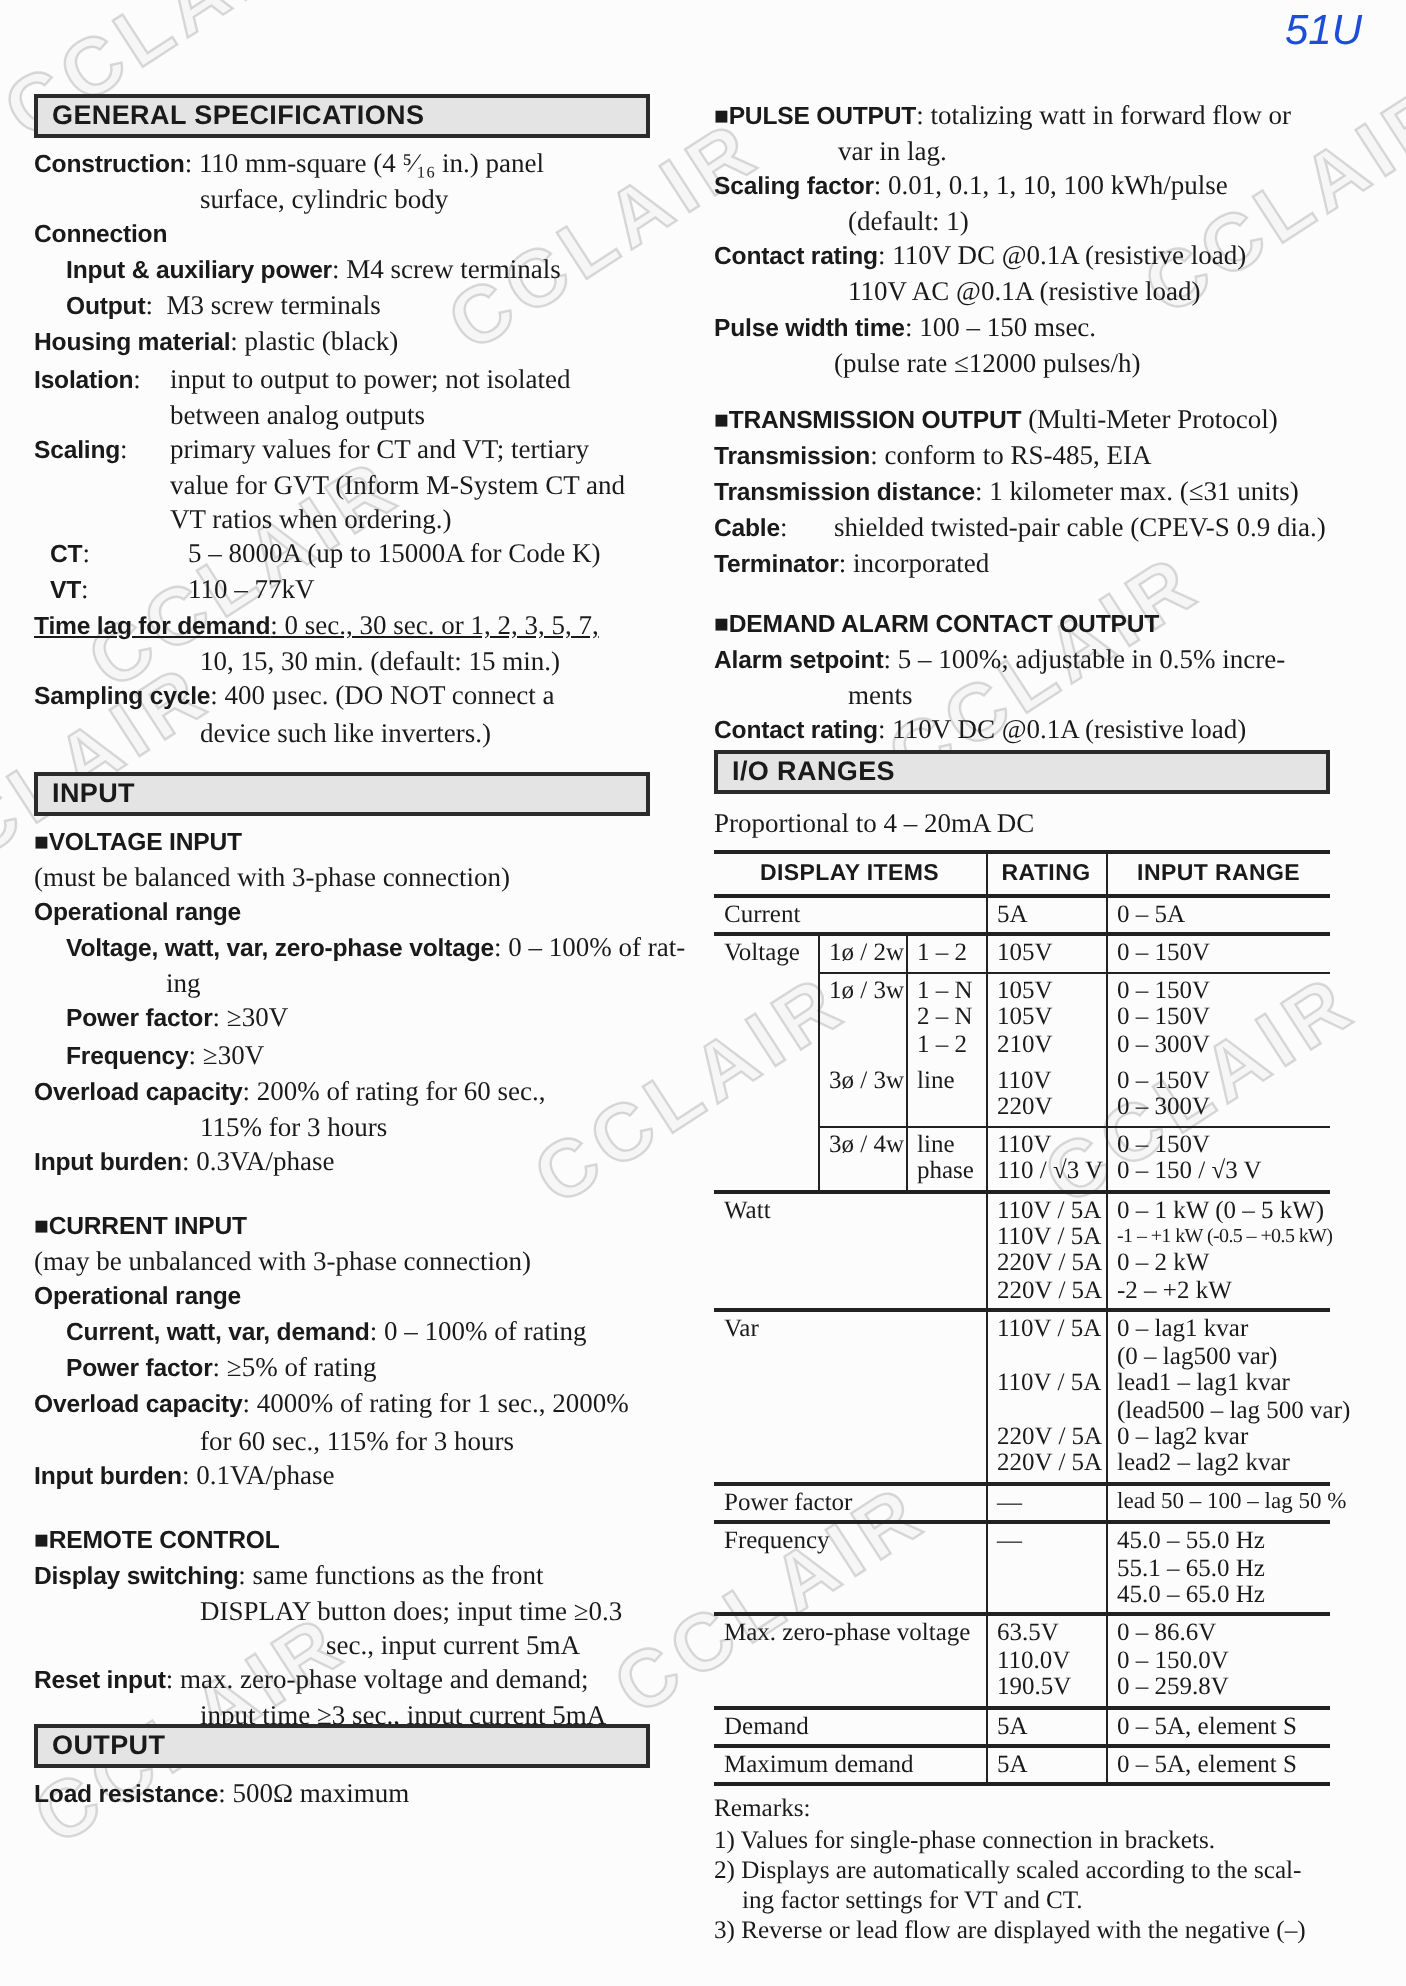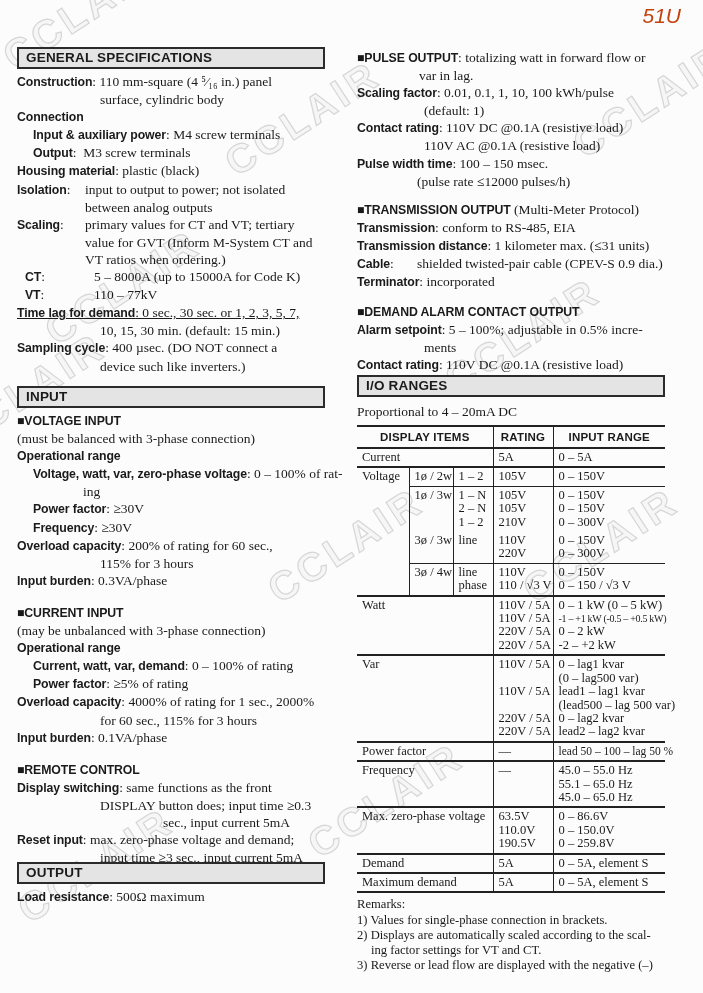--- a/index.html
+++ b/index.html
@@ -33,21 +33,21 @@
   .ln{position:relative;line-height:17.1px;font-size:13.5px;white-space:nowrap;}
   .ln .b{font-family:"Liberation Sans",sans-serif;font-weight:bold;font-size:12.3px;letter-spacing:-.1px;}
   .ln .n{font-family:"Liberation Serif",serif;}
   .ln .abs{position:absolute;top:0;}
   #sec-gs{top:47px;}
   #sec-input{top:386px;}
   #sec-output{top:862px;}
   #pagecode{
     position:absolute;top:4px;right:22px;
     font-family:"Liberation Sans",sans-serif;font-style:italic;
-    font-size:21px;color:#c2410c;
+    font-size:21px;color:#1d4ed8;
   }
   #block-pulse{top:45px;}
   #block-trans{top:197px;}
   #block-alarm{top:299px;}
   #io-section{position:absolute;left:0;top:375px;width:346px;}
   #io-sub{margin-top:6px;font-size:13.5px;line-height:17px;white-space:nowrap;}
   table#io-table{
     border-collapse:collapse;table-layout:fixed;width:308px;
     margin-top:5px;border-top:2px solid #222;border-bottom:2px solid #222;
   }

